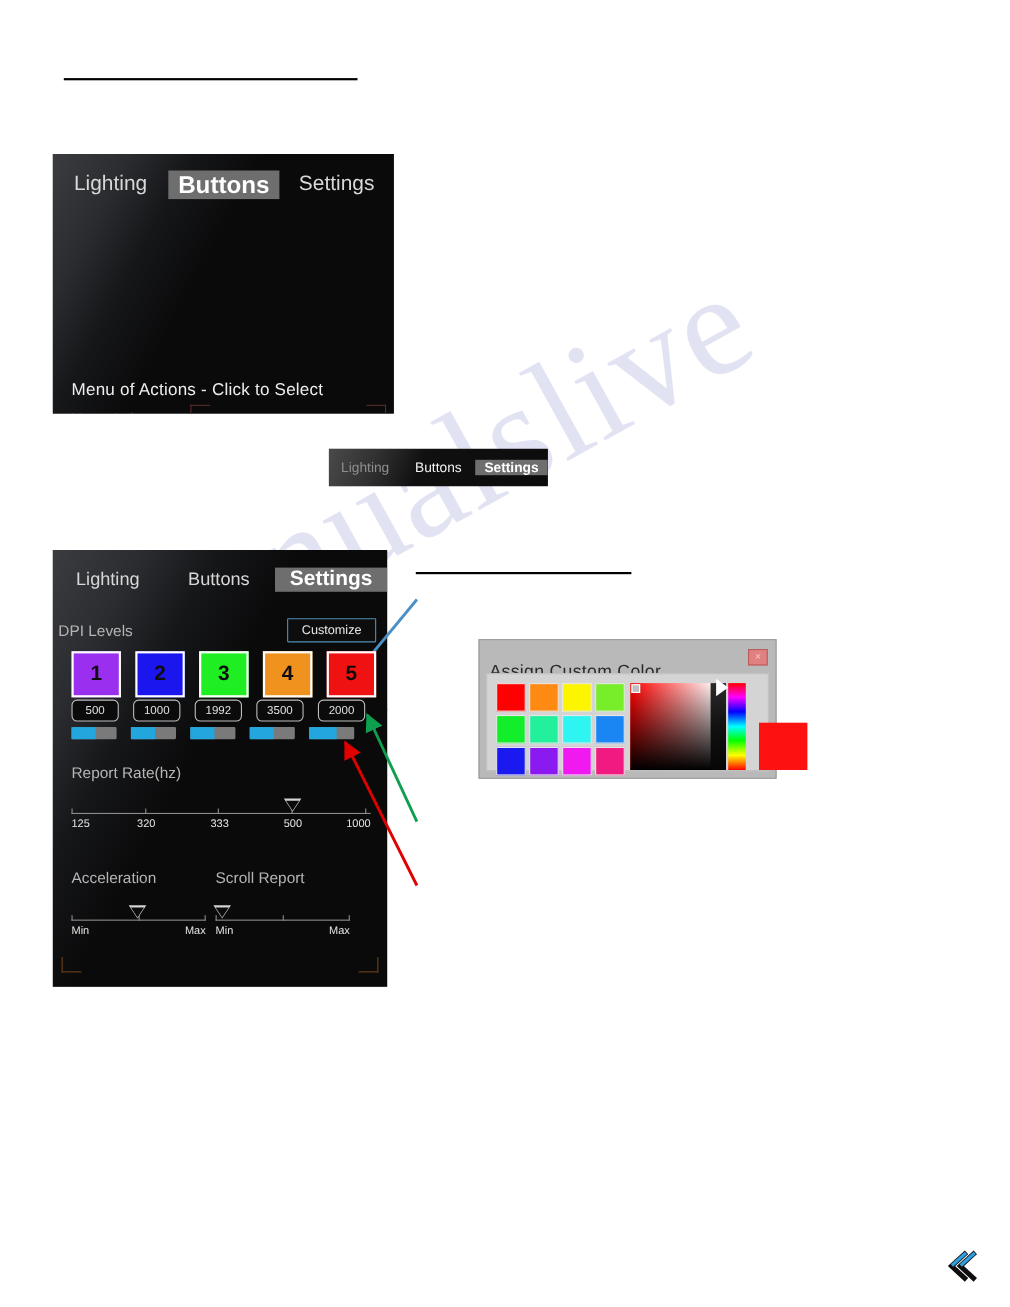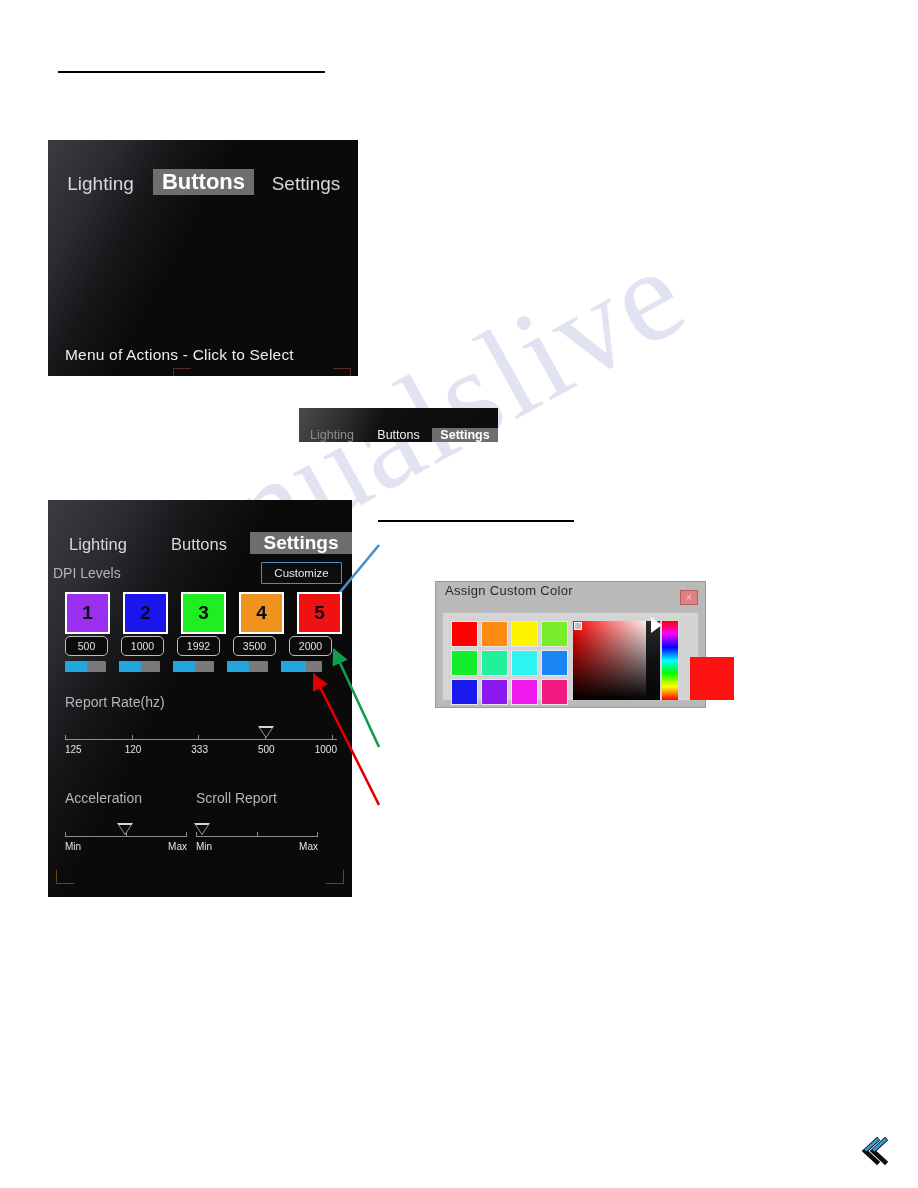--- a/index.html
+++ b/index.html
@@ -22,21 +22,21 @@
   }
   .watermark .wm2{display:block;margin-top:-34px;margin-left:-60px;}
 
   
   .panel{position:absolute;background:#0a0a0a;overflow:hidden;}
   .panel .sheen{
     position:absolute;left:0;top:0;width:100%;height:100%;
     background:linear-gradient(118deg,#3a3c40 0%,#2a2c30 16%,#161719 29%,#0a0a0b 44%,#0a0a0b 100%);
     pointer-events:none;
   }
-  .tabbar{position:absolute;left:0;top:0;width:100%;display:flex;align-items:flex-end;}
+  .tabbar{position:absolute;left:0;top:0;width:100%;display:flex;align-items:center;}
   .tab{
     flex:1;display:flex;align-items:center;justify-content:center;
     color:#d8d8d8;font-weight:400;position:relative;z-index:3;
     background:transparent;
   }
   .tab.active{background:#6e6e6e;color:#ffffff;font-weight:700;}
 
   
   #panel-buttons{left:48px;top:140px;width:310px;height:236px;}
   #panel-buttons .tabbar{height:55px;}
@@ -127,21 +127,21 @@
   #sl-scroll{left:148px;top:310px;width:122px;height:42px;}
   .brk.bl{border-left:1.5px solid #6b4216;border-bottom:1.5px solid #6b4216;}
   .brk.br{border-right:1.5px solid #6b4216;border-bottom:1.5px solid #6b4216;}
 
   
   #color-dialog{
     position:absolute;left:435px;top:581px;width:271px;height:127px;
     background:#b9b9b9;border:1px solid #9a9a9a;box-sizing:border-box;
   }
   .cd-title{
-    position:absolute;left:9px;top:1px;color:#2a2a2a;font-size:13px;
+    position:absolute;left:9px;top:20px;color:#2a2a2a;font-size:16px;
     letter-spacing:.3px;
   }
   .cd-close{
     position:absolute;right:7px;top:8px;width:16px;height:13px;
     background:#e08080;border:1px solid #b85c5c;
     display:flex;align-items:center;justify-content:center;
     color:#f5c6c6;font-size:10px;line-height:1;
   }
   .cd-body{
     position:absolute;left:6px;top:30px;right:6px;bottom:6px;
@@ -306,21 +306,21 @@
   <div class="sec-label" id="lbl-report">Report Rate(hz)</div>
 
   <div class="slider" id="sl-report">
     <div class="track"></div>
     <div class="tick" style="left:0;"></div>
     <div class="tick" style="left:24.5%;"></div>
     <div class="tick" style="left:49%;"></div>
     <div class="tick" style="left:73.5%;"></div>
     <div class="tick" style="left:98%;"></div>
     <div class="tlabel l-left">125</div>
-    <div class="tlabel" style="left:25%;">120</div>
+    <div class="tlabel" style="left:25%;">320</div>
     <div class="tlabel" style="left:49.5%;text-align:center;">333</div>
     <div class="tlabel" style="left:74%;">500</div>
     <div class="tlabel l-right">1000</div>
     <div class="thumb" style="left:74%;"></div>
   </div>
 
   <div class="sec-label" id="lbl-accel">Acceleration</div>
   <div class="sec-label" id="lbl-scroll">Scroll Report</div>
 
   <div class="slider" id="sl-accel">

